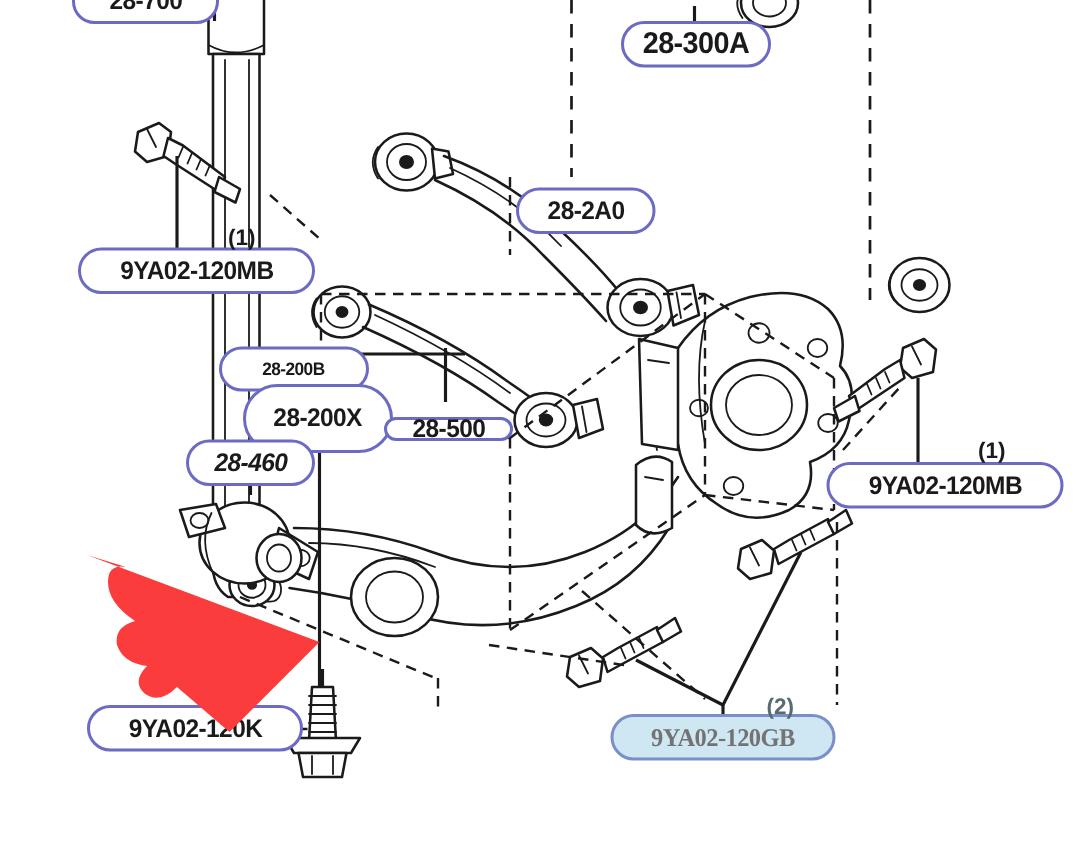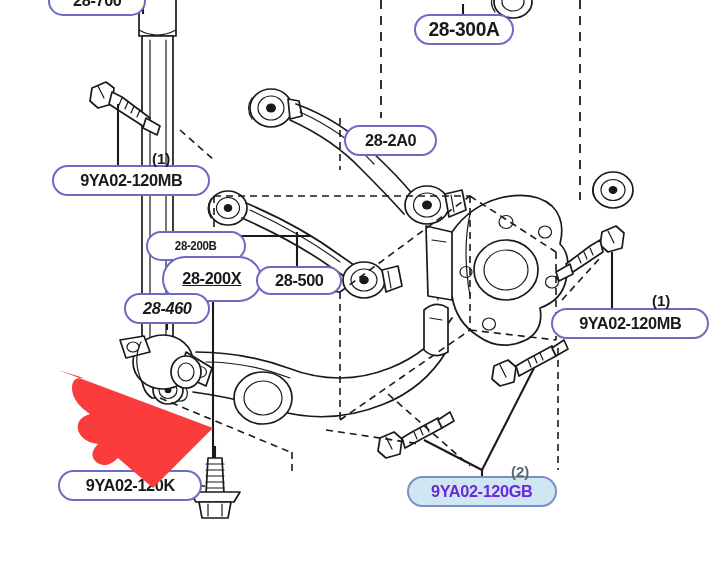--- a/index.html
+++ b/index.html
@@ -39,21 +39,22 @@
     color: #1a1a1a;
     font-family: "Liberation Sans", sans-serif;
     font-weight: 700;
     letter-spacing: -0.4px;
     white-space: nowrap;
     z-index: 30;
   }
   .pill.sel {
     background: #cfe7f3;
     border-color: #7a8fc8;
-    color: #6d28d9;
+    color: #737373;
+    font-family: Liberation Serif, serif;
   }
   .pill .txt {
     transform: scaleX(0.96);
   }
   
   .qty {
     position: absolute;
     font-family: "Liberation Sans", sans-serif;
     font-size: 15px;
     font-weight: 700;
@@ -307,24 +308,24 @@
       <div class="pill" style="left: 344px; top: 125px; width: 93px; height: 31px; font-size: 17px;">
         <span class="txt">28-2A0</span>
       </div>
       <div class="qty" style="left: 152px; top: 150px;">(1)</div>
       <div class="pill" style="left: 52px; top: 165px; width: 158px; height: 31px; font-size: 17px;">
         <span class="txt">9YA02-120MB</span>
       </div>
       <div class="pill" style="left: 146px; top: 231px; width: 100px; height: 30px; font-size: 12px;">
         <span class="txt">28-200B</span>
       </div>
-      <div class="pill" style="left: 162px; top: 256px; width: 100px; height: 46px; font-size: 17px; text-decoration: underline;">
+      <div class="pill" style="left: 162px; top: 256px; width: 100px; height: 46px; font-size: 17px;">
         <span class="txt">28-200X</span>
       </div>
-      <div class="pill" style="left: 256px; top: 266px; width: 86px; height: 29px; font-size: 17px; text-align: right;">
+      <div class="pill" style="left: 256px; top: 278px; width: 86px; height: 16px; font-size: 17px; text-align: right;">
         <span class="txt">28-500</span>
       </div>
       <div class="pill" style="left: 124px; top: 293px; width: 86px; height: 31px; font-size: 17px; font-style: italic;">
         <span class="txt">28-460</span>
       </div>
       <div class="qty" style="left: 652px; top: 292px;">(1)</div>
       <div class="pill" style="left: 551px; top: 308px; width: 158px; height: 31px; font-size: 17px;">
         <span class="txt">9YA02-120MB</span>
       </div>
       <div class="qty" style="left: 146px; top: 456px;">(2)</div>

